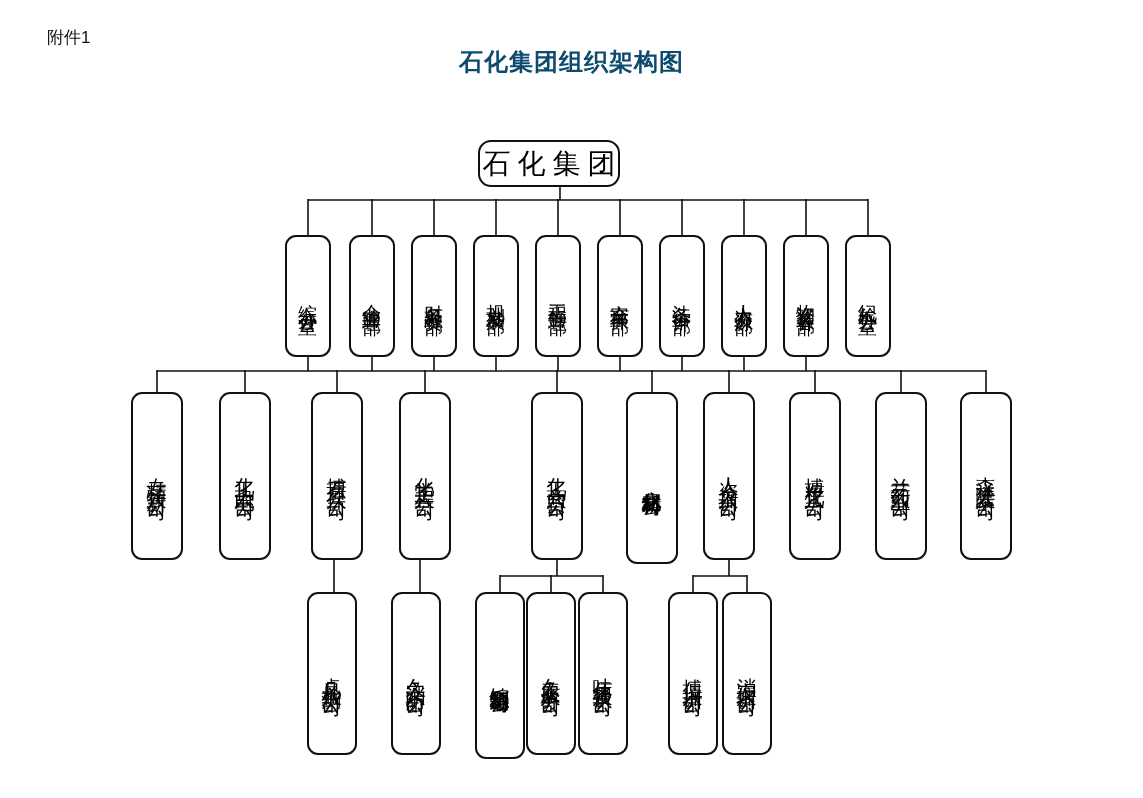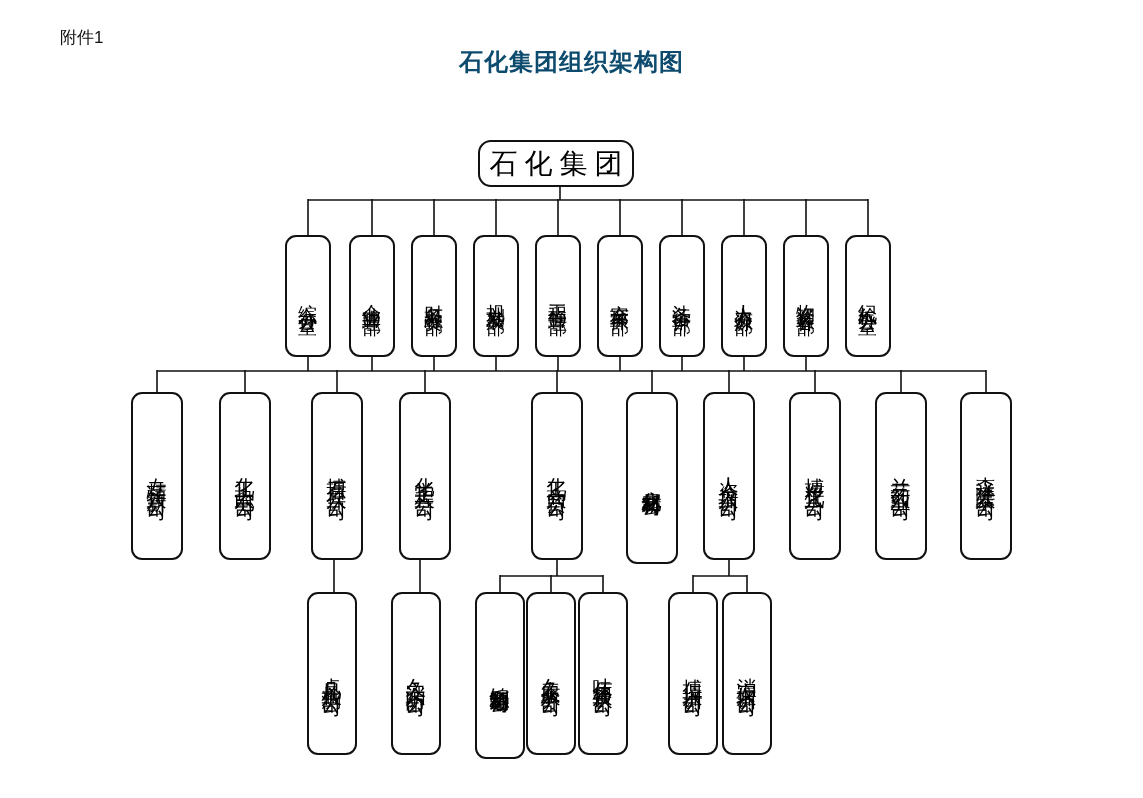--- a/index.html
+++ b/index.html
@@ -5,21 +5,21 @@
   html,body{margin:0;padding:0;background:#ffffff;}
   .canvas{
     position:relative;
     width:1143px;height:798px;
     background:#ffffff;
     font-family:"Liberation Sans",sans-serif;
     color:#000;
     overflow:hidden;
   }
   .attachment{
-    position:absolute;left:60px;top:26px;
+    position:absolute;left:47px;top:26px;
     font-size:17px;color:#111;
   }
   .title{
     position:absolute;left:0;top:46px;width:100%;
     text-align:center;font-size:24px;font-weight:bold;
     letter-spacing:1px;color:#0c4a6e;
   }
   .lines{position:absolute;left:0;top:0;}
   .lines line{stroke:#111;stroke-width:1.6;}
   .node{
@@ -98,21 +98,21 @@
     <line x1="500" y1="576" x2="603" y2="576"></line>
     <line x1="500" y1="575" x2="500" y2="592"></line>
     <line x1="551" y1="575" x2="551" y2="592"></line>
     <line x1="603" y1="575" x2="603" y2="592"></line>
     <line x1="729" y1="560" x2="729" y2="576"></line>
     <line x1="693" y1="576" x2="747" y2="576"></line>
     <line x1="693" y1="575" x2="693" y2="592"></line>
     <line x1="747" y1="575" x2="747" y2="592"></line>
   </svg>
 
-  <div class="node root-node" style="left:478px;top:140px;width:156px;height:47px;">
+  <div class="node root-node" style="left:478px;top:140px;width:142px;height:47px;">
     <span>石化集团</span>
   </div>
 
   <div class="node l2" style="left:285px;top:235px;width:46px;height:122px;">
       <span class="vtext">综合办公室</span>
     </div>
   <div class="node l2" style="left:349px;top:235px;width:46px;height:122px;">
       <span class="vtext">企业管理部</span>
     </div>
   <div class="node l2" style="left:411px;top:235px;width:46px;height:122px;">

